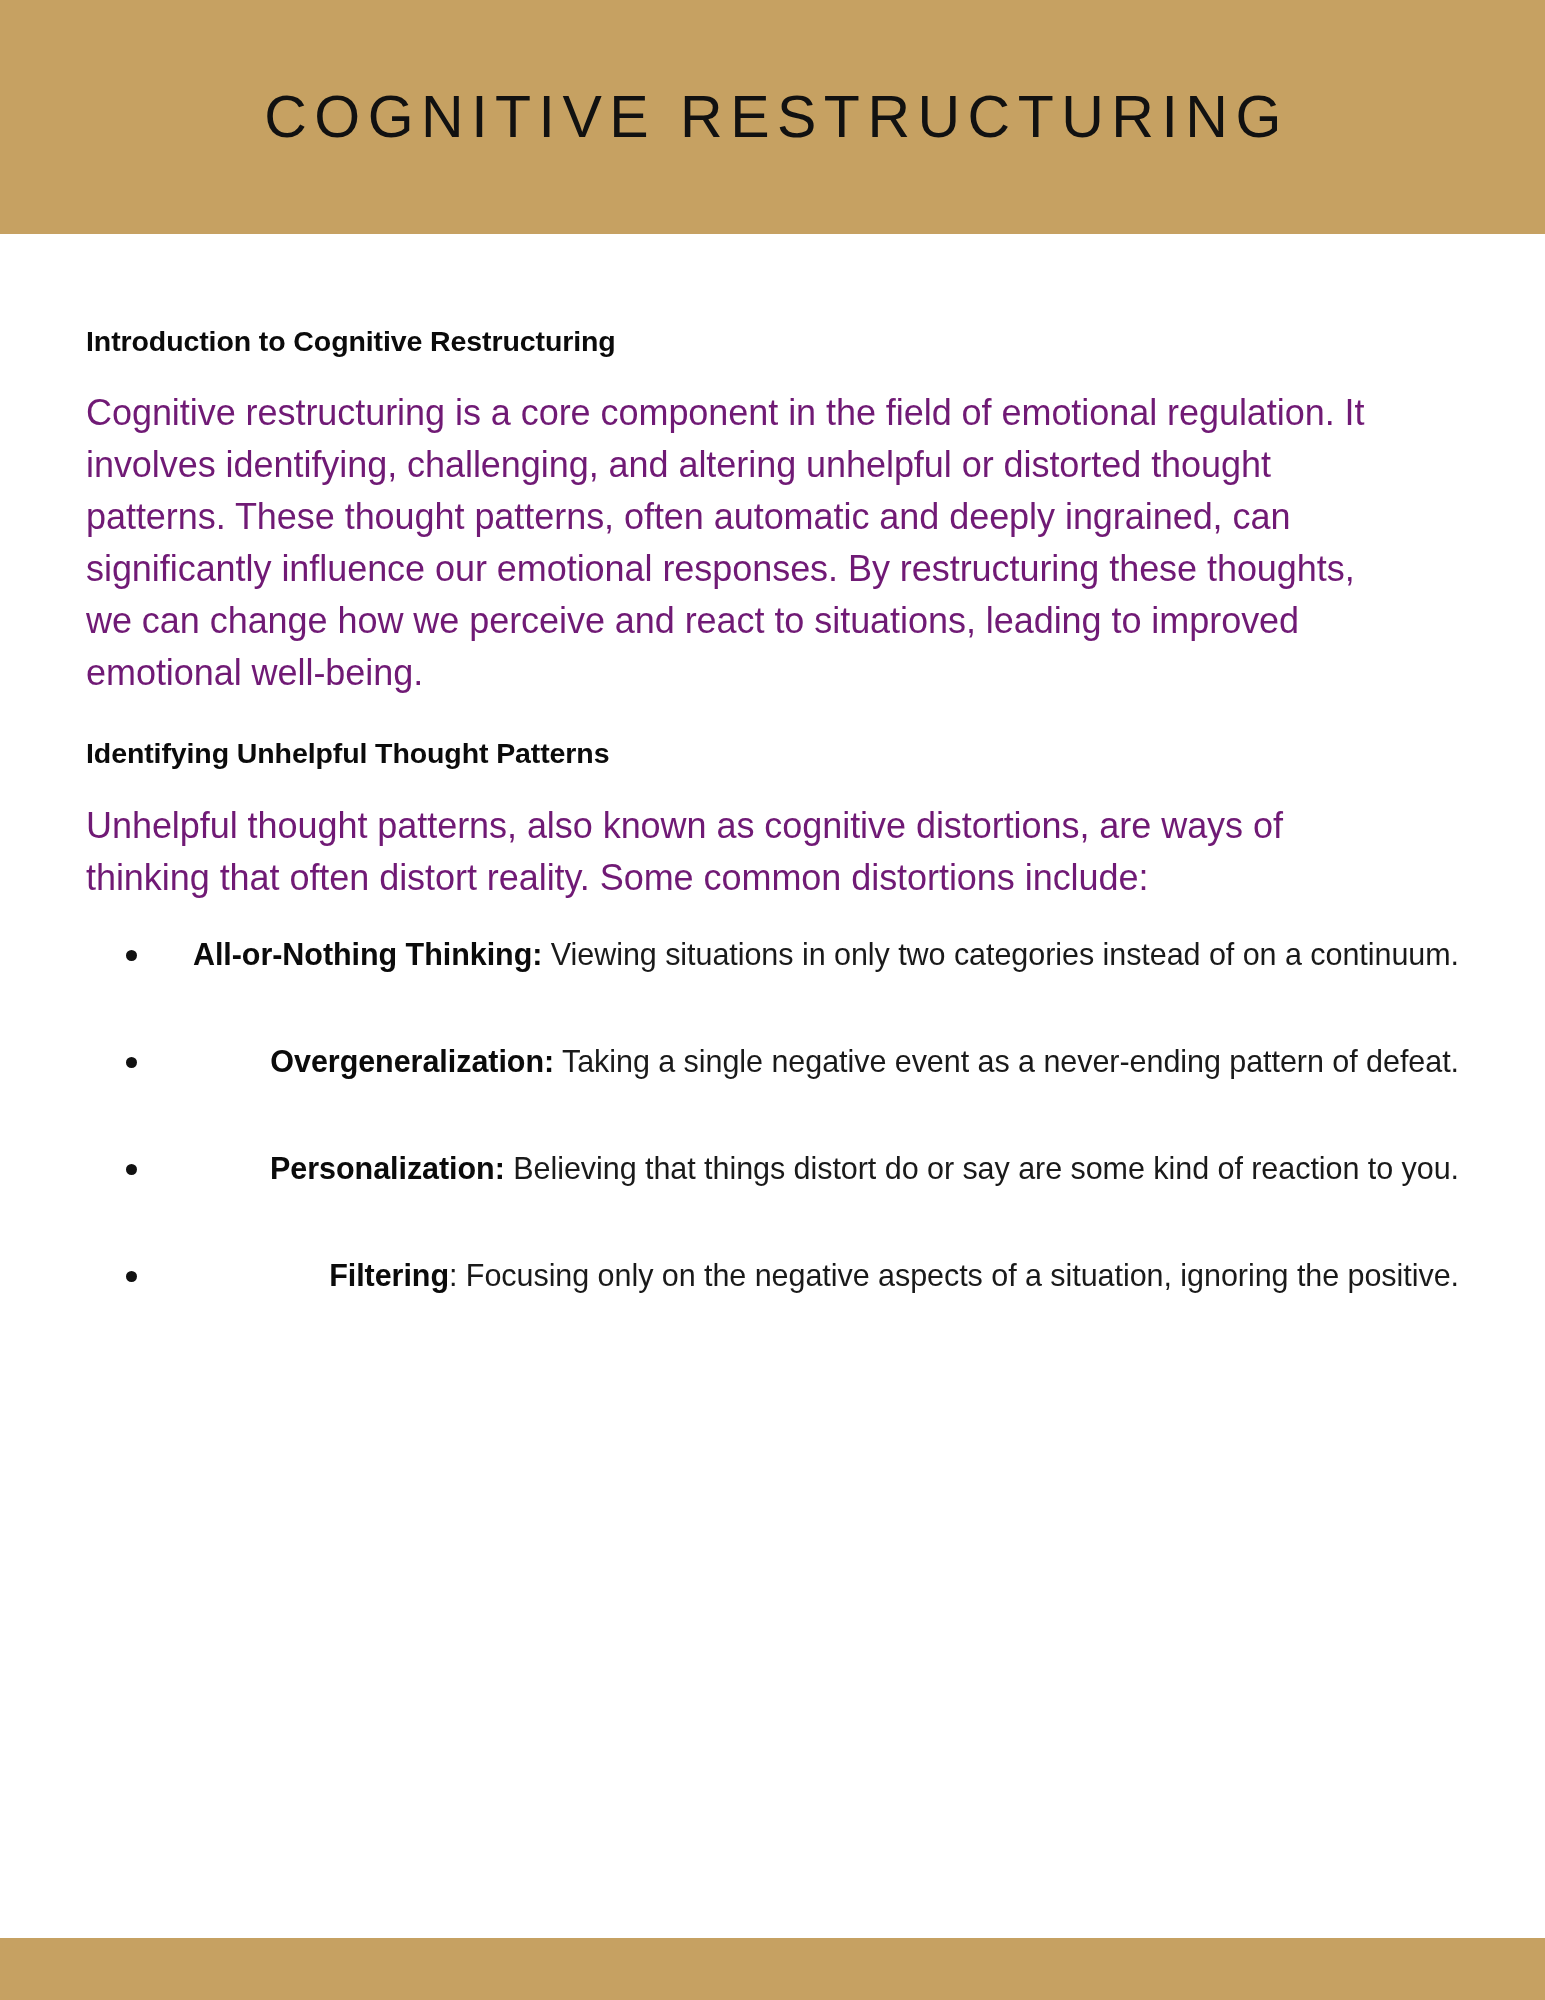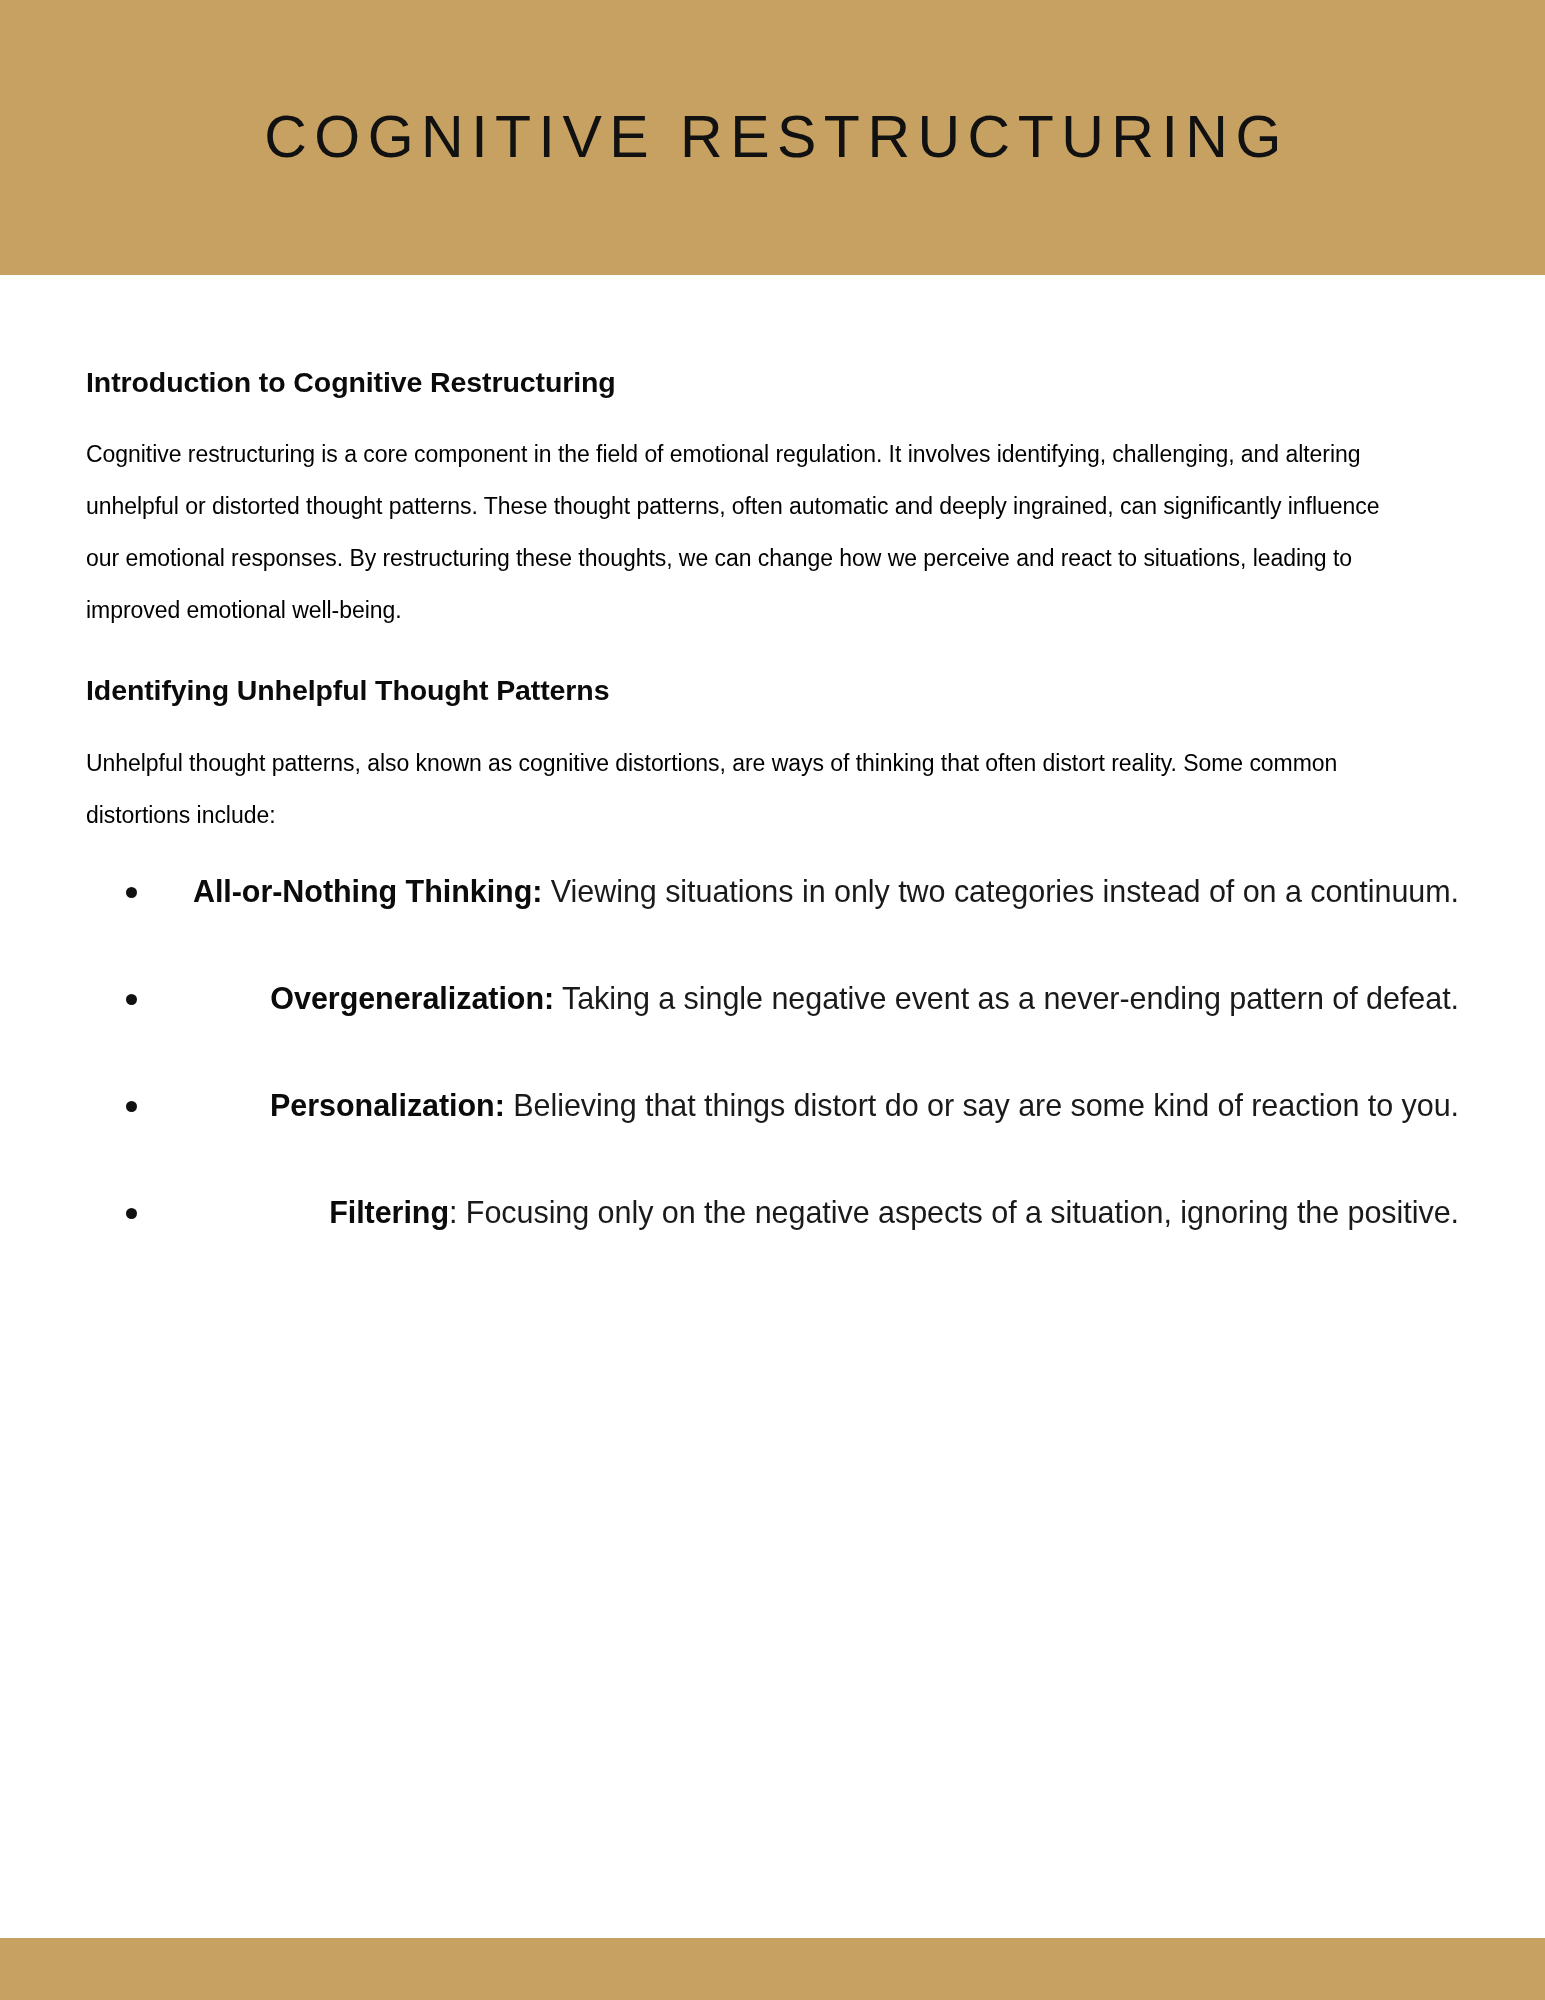--- a/index.html
+++ b/index.html
@@ -22,21 +22,21 @@
     height: 2000px;
     background: #ffffff;
     box-sizing: border-box;
     display: flex;
     flex-direction: column;
   }
 
   
   .header-band {
     width: 100%;
-    height: 275px;
+    height: 234px;
     background: #c6a162;
     display: flex;
     align-items: center;
     justify-content: center;
     flex: 0 0 auto;
   }
   .header-title {
     font-family: "Liberation Sans", sans-serif;
     font-size: 59px;
     font-weight: 400;
@@ -58,23 +58,23 @@
   .section-heading {
     font-size: 28.5px;
     font-weight: bold;
     color: #0b0b0b;
     line-height: 1.35;
     margin: 0;
     letter-spacing: -0.1px;
   }
 
   .body-paragraph {
-    font-size: 23px;
+    font-size: 36px;
     font-weight: 400;
-    color: #000000;
+    color: #701a75;
     line-height: 52px;
     margin: 0;
     letter-spacing: -0.05px;
     max-width: 1315px;
   }
 
   
   .sp-intro-heading { height: 88px; }
   .sp-after-heading { height: 27px; }
   .sp-after-para    { height: 35px; }

